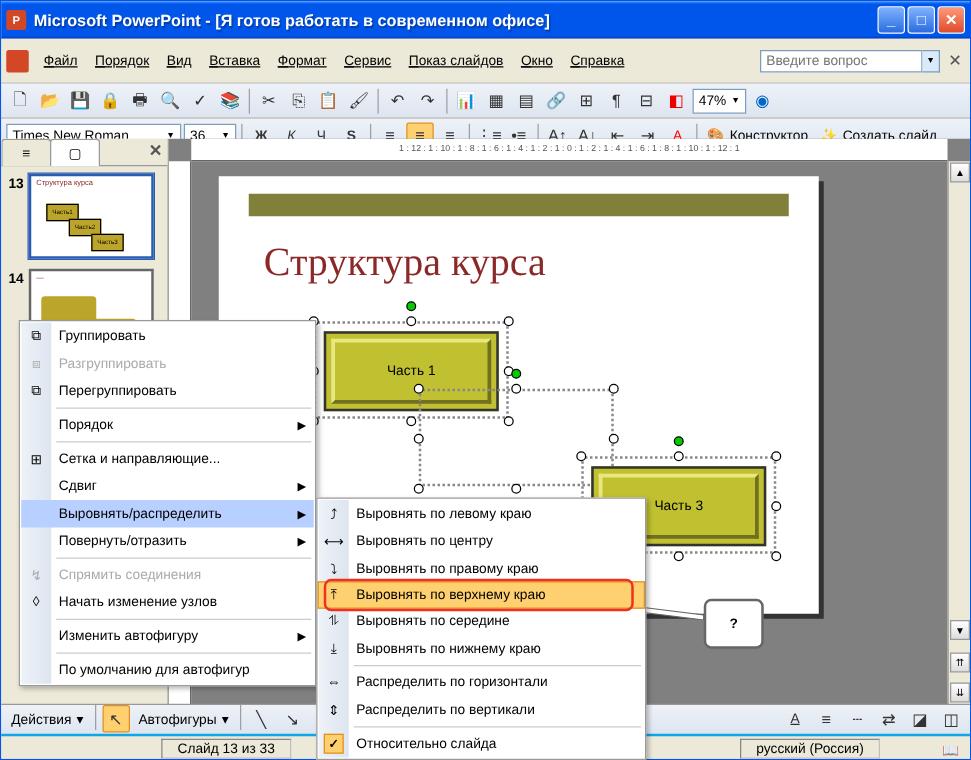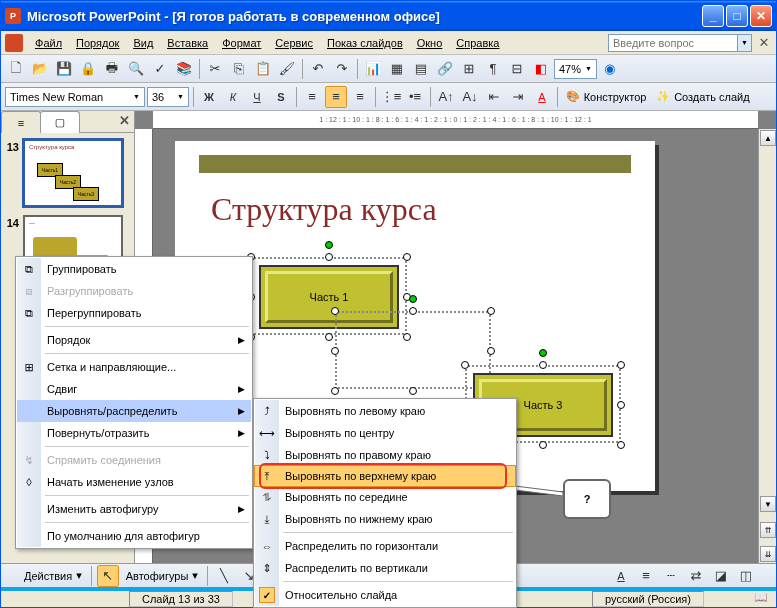--- a/index.html
+++ b/index.html
@@ -5,21 +5,21 @@
 *{margin:0;padding:0;box-sizing:border-box;font-family:Tahoma,Arial,sans-serif;font-size:11px;-webkit-user-select:none;user-select:none}
 body{background:#ece9d8;overflow:hidden;width:777px;height:608px}
 .window{width:777px;height:608px;border:1px solid #0055ea;background:#ece9d8;position:relative}
 .titlebar{height:30px;background:linear-gradient(to bottom,#3e90ff 0%,#0055ea 8%,#0055ea 92%,#003fba 100%);display:flex;align-items:center;padding:0 4px;color:#fff}
 .titlebar .app-icon{width:16px;height:16px;background:#d24726;border-radius:2px;margin-right:6px;display:flex;align-items:center;justify-content:center;font-size:9px;font-weight:bold;color:#fff}
 .titlebar .title{flex:1;font-size:13px;font-weight:bold;text-shadow:1px 1px 1px rgba(0,0,0,.3)}
 .titlebar .win-btns{display:flex;gap:2px}
 .titlebar .win-btn{width:22px;height:22px;border:1px solid #fff;border-radius:3px;display:flex;align-items:center;justify-content:center;color:#fff;font-weight:bold;font-size:12px}
 .win-btn.min,.win-btn.max{background:linear-gradient(to bottom,#7fb3ff,#2a6ce0)}
 .win-btn.close{background:linear-gradient(to bottom,#ff9a7a,#e04a2a)}
-.menubar{height:24px;background:#ece9d8;display:flex;align-items:center;padding:2px 4px;gap:2px;border-bottom:1px solid #c0c0c0}
+.menubar{height:36px;background:#ece9d8;display:flex;align-items:center;padding:2px 4px;gap:2px;border-bottom:1px solid #c0c0c0}
 .menubar .mb-icon{width:18px;height:18px;background:#d24726;border-radius:2px;margin-right:4px}
 .menubar .mitem{padding:2px 6px;text-decoration:underline;text-decoration-color:transparent}
 .menubar .mitem::first-letter{text-decoration:underline}
 .menubar .askbox{margin-left:auto;display:flex;align-items:center}
 .menubar input{height:18px;width:130px;border:1px solid #7b9ebd;padding:0 4px;font-size:11px;color:#888}
 .menubar .drop{width:14px;height:18px;border:1px solid #7b9ebd;border-left:none;background:#dbeaf9;display:flex;align-items:center;justify-content:center;font-size:7px}
 .menubar .wclose{width:16px;height:16px;margin-left:4px;font-size:13px;color:#555;display:flex;align-items:center;justify-content:center}
 .toolbar{height:28px;background:linear-gradient(to bottom,#eef2f8,#dde5f0);border-bottom:1px solid #b0b0b0;display:flex;align-items:center;padding:0 4px;gap:2px}
 .tbtn{width:22px;height:22px;display:flex;align-items:center;justify-content:center;border:1px solid transparent;border-radius:2px;font-size:13px;color:#333}
 .tsep{width:1px;height:20px;background:#a0a0a0;margin:0 2px}
@@ -63,22 +63,22 @@
 .cm-item.disabled{color:#aaa}
 .cm-item.hl{background:#ffd070;border:1px solid #e09020;margin:-1px}
 .cm-item.hlblue{background:#b8d0ff}
 .cm-item .arrow{position:absolute;right:6px;font-size:9px}
 .cm-item .cm-icon{position:absolute;left:4px;width:16px;height:16px;display:flex;align-items:center;justify-content:center;font-size:11px}
 .cm-item .cm-check{position:absolute;left:4px;width:16px;height:16px;background:#ffd070;border:1px solid #e09020;display:flex;align-items:center;justify-content:center;font-size:10px;font-weight:bold}
 .cm-sep{height:1px;background:#ccc;margin:2px 2px 2px 28px}
 .callout-highlight{position:absolute;left:258px;top:462px;width:248px;height:26px;border:2px solid #f03020;border-radius:6px;z-index:101;pointer-events:none}
 .callout-q{position:absolute;left:562px;top:478px;width:48px;height:40px;background:#fff;border:2px solid #666;border-radius:6px;display:flex;align-items:center;justify-content:center;font-size:20px;font-weight:bold;z-index:99}
 .callout-tail{position:absolute;left:506px;top:481px;width:60px;height:14px;z-index:99}
-.bottom-toolbar{position:absolute;bottom:20px;left:0;right:0;height:24px;background:linear-gradient(to bottom,#eef2f8,#dde5f0);border-top:1px solid #999;display:flex;align-items:center;padding:0 19px;gap:3px}
-.statusbar{position:absolute;bottom:0;left:0;right:0;height:20px;background:#ece9d8;border-top:4px solid #0ea5e9;display:flex;align-items:flex-start;padding:0 8px;font-size:11px}
+.bottom-toolbar{position:absolute;bottom:20px;left:0;right:0;height:24px;background:linear-gradient(to bottom,#eef2f8,#dde5f0);border-top:1px solid #999;display:flex;padding:0 4px;gap:3px}
+.statusbar{position:absolute;bottom:0;left:0;right:0;height:20px;background:#ece9d8;border-top:2px solid #0ea5e9;display:flex;align-items:flex-end;padding:0 8px;font-size:11px}
 .statusbar .scell{border:1px solid #c0c0c0;border-top-color:#888;border-left-color:#888;padding:1px 12px;margin-right:4px}
 .u{text-decoration:underline}
 </style>
 </head>
 <body>
 
 <div class="window">
   <div class="titlebar">
     <div class="app-icon">P</div>
     <div class="title">Microsoft PowerPoint - [Я готов работать в современном офисе]</div>

